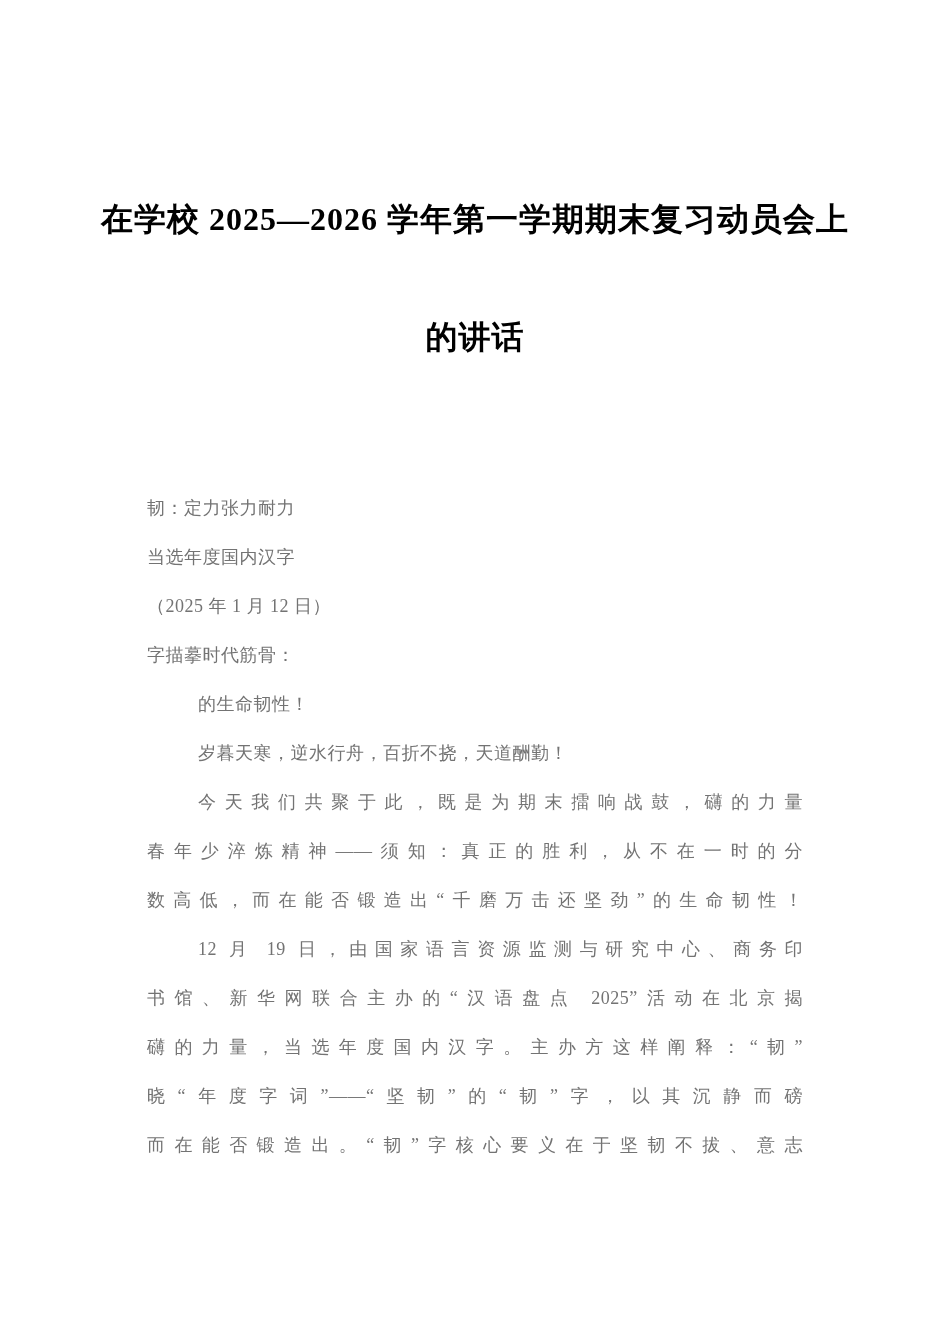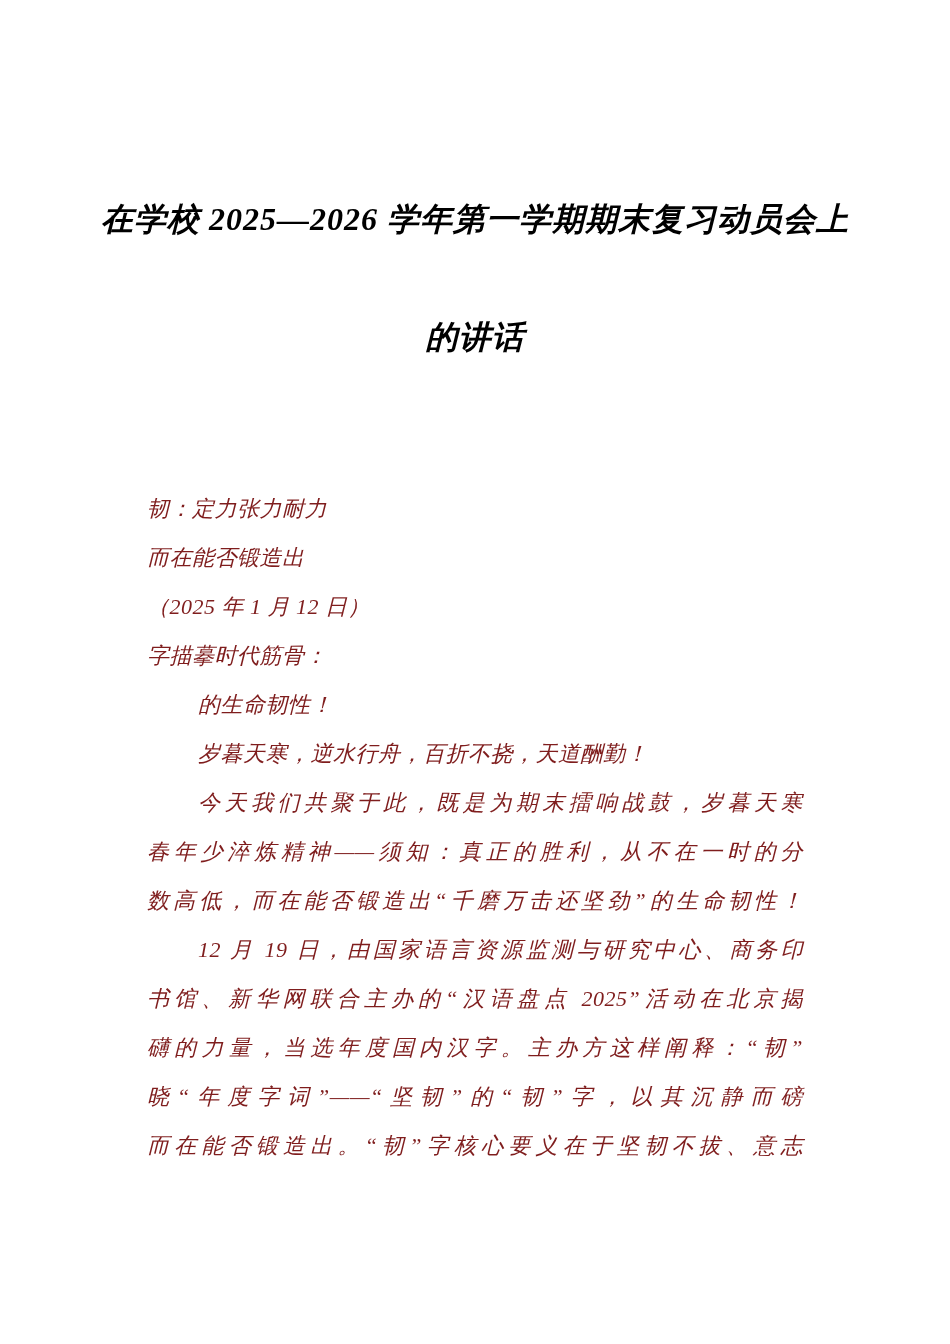--- a/index.html
+++ b/index.html
@@ -9,44 +9,43 @@
   }
 
   .page {
     position: relative;
     width: 950px;
     height: 1344px;
     background: #ffffff;
     overflow: hidden;
     font-family: "Liberation Serif", "DejaVu Serif", serif;
     color: #000000;
-    font-style: italic;
   }
 
   
   .doc-title {
     padding-top: 160px;
     text-align: center;
     font-size: 32px;
     font-weight: bold;
     line-height: 118px;
     color: #000000;
     letter-spacing: 1px;
   }
   .title-line {
     white-space: nowrap;
   }
 
   
   .doc-body {
     margin-top: 88px;
     padding: 0 147px;
-    font-size: 22px;
+    font-size: 18px;
     line-height: 49px;
-    color: #7f1d1d;
+    color: #737373;
   }
   .line {
     text-align: left;
     letter-spacing: 0.5px;
   }
   .line.fill {
     text-align: justify;
     text-align-last: justify;
   }
   .line.indent {
@@ -58,29 +57,29 @@
 
 <div class="page">
 
   <div class="doc-title">
     <div class="title-line">在学校 2025—2026 学年第一学期期末复习动员会上</div>
     <div class="title-line">的讲话</div>
   </div>
 
   <div class="doc-body">
     <div class="line">韧：定力张力耐力</div>
-    <div class="line">而在能否锻造出</div>
+    <div class="line">当选年度国内汉字</div>
     <div class="line">（2025 年 1 月 12 日）</div>
     <div class="line">字描摹时代筋骨：</div>
 
     <div class="line indent">的生命韧性！</div>
 
     <div class="line indent">岁暮天寒，逆水行舟，百折不挠，天道酬勤！</div>
 
-    <div class="line indent fill">今天我们共聚于此，既是为期末擂响战鼓，岁暮天寒</div>
+    <div class="line indent fill">今天我们共聚于此，既是为期末擂响战鼓，礴的力量</div>
     <div class="line fill">春年少淬炼精神——须知：真正的胜利，从不在一时的分</div>
     <div class="line fill">数高低，而在能否锻造出“千磨万击还坚劲”的生命韧性！</div>
 
     <div class="line indent fill">12 月 19 日，由国家语言资源监测与研究中心、商务印</div>
     <div class="line fill">书馆、新华网联合主办的“汉语盘点 2025”活动在北京揭</div>
     <div class="line fill">礴的力量，当选年度国内汉字。主办方这样阐释：“韧”</div>
     <div class="line fill">晓“年度字词”——“坚韧”的“韧”字，以其沉静而磅</div>
     <div class="line fill">而在能否锻造出。“韧”字核心要义在于坚韧不拔、意志</div>
   </div>
 

